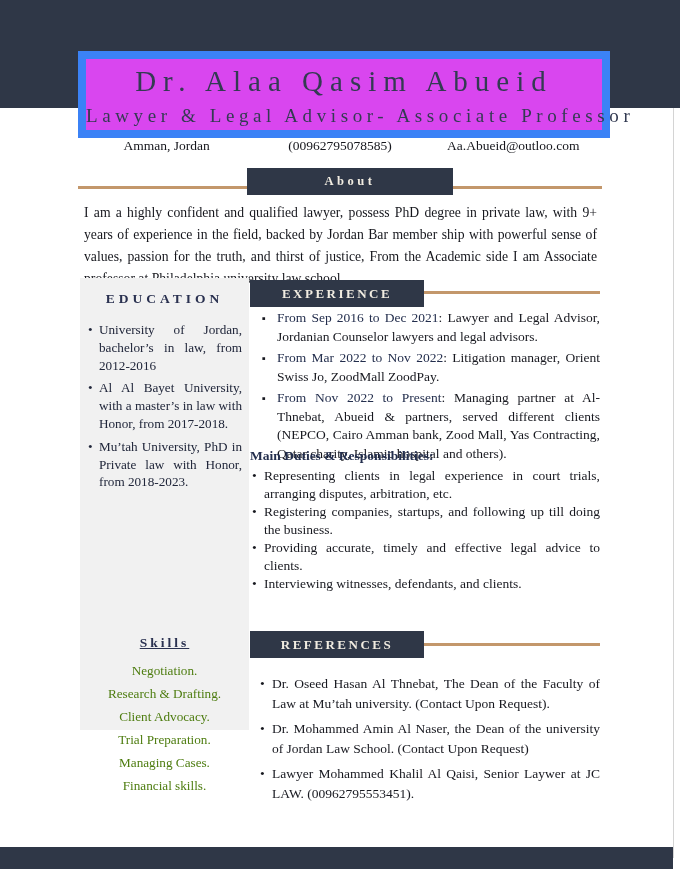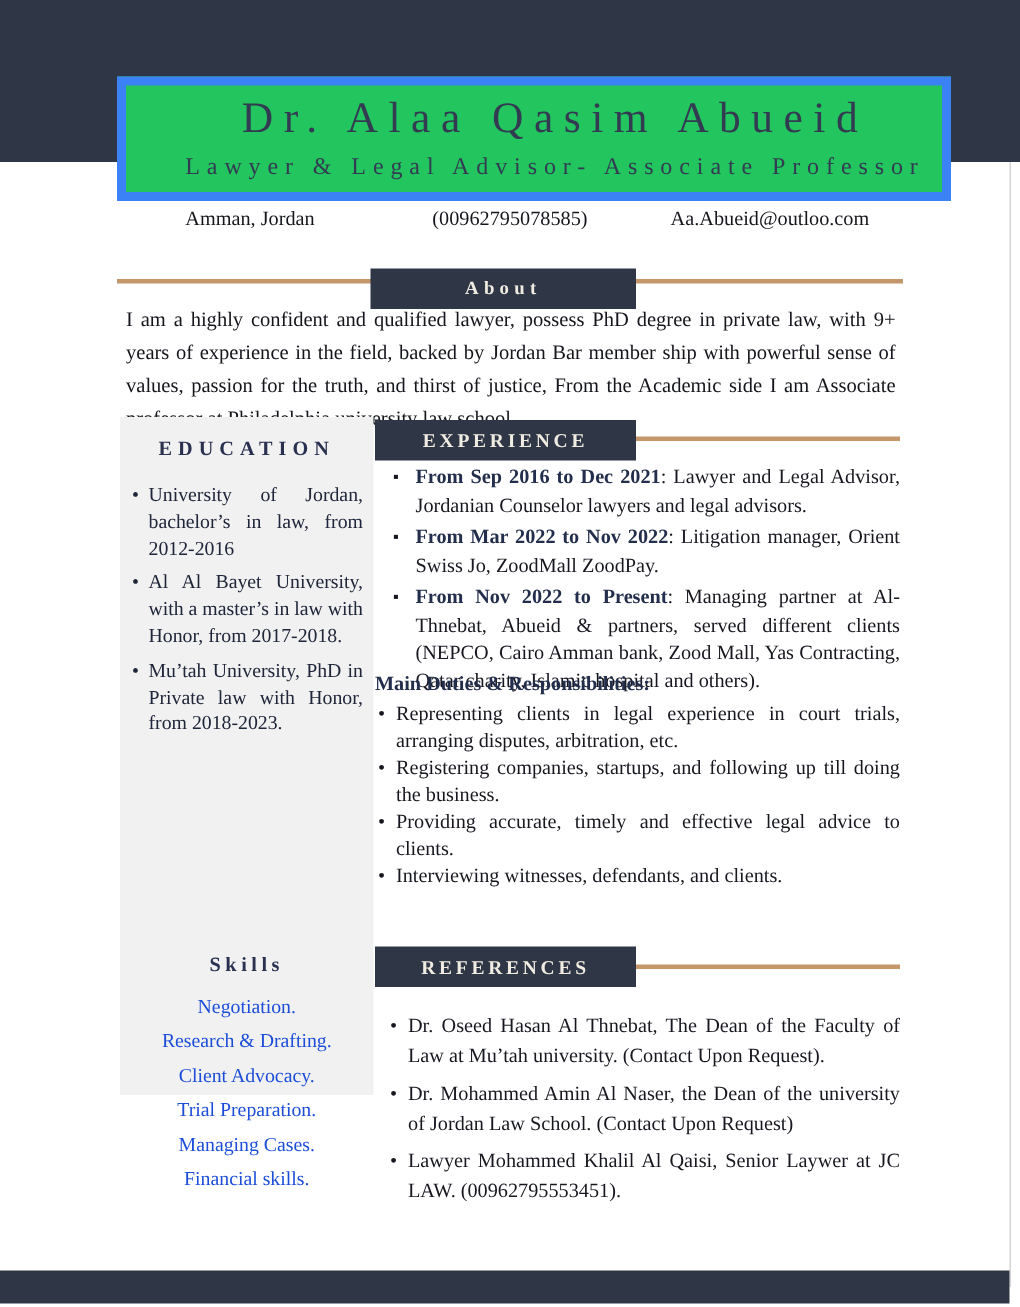--- a/index.html
+++ b/index.html
@@ -6,62 +6,62 @@
   body {
     width:680px; height:871px; position:relative; background:#ffffff;
     font-family:"Liberation Serif","DejaVu Serif",serif; overflow:hidden;
   }
   .top-band { position:absolute; left:0; top:0; width:680px; height:108px; background:#2f3747; }
   .footer-band { position:absolute; left:0; top:847px; width:673px; height:22px; background:#2f3747; }
   .page-edge { position:absolute; left:673px; top:108px; width:1px; height:750px; background:#d4d4d4; }
 
   .name-box {
     position:absolute; left:78px; top:51px; width:516px; height:71px;
-    background:#22c55e; border:6px solid #3b82f6; text-align:center;padding-left:28px;
+    background:#d946ef; border:8px solid #3b82f6; text-align:center;
   }
   .person-name { margin-top:6px; font-size:29px; letter-spacing:7px; color:#333b52; white-space:nowrap; }
-  .person-title { margin-top:7px; font-size:16px; letter-spacing:4.6px; color:#333b52; white-space:nowrap; }
+  .person-title { margin-top:7px; font-size:19px; letter-spacing:4.6px; color:#333b52; white-space:nowrap; }
 
   .contact-row { position:absolute; left:80px; top:138px; width:520px; display:flex; }
   .contact-cell { width:33.33%; text-align:center; font-size:13.5px; color:#15161c; }
 
   .rule { position:absolute; height:3px; background:#c3976b; }
   .about-rule { left:78px; top:186px; width:524px; }
 
   .badge {
     background:#2f3747; color:#f1ece1; font-weight:bold;
     display:flex; align-items:center; justify-content:center;
   }
-  .about-badge { position:absolute; left:247px; top:179px; width:177px; height:27px; font-size:12.5px; letter-spacing:3.5px; }
+  .about-badge { position:absolute; left:247px; top:168px; width:206px; height:27px; font-size:12.5px; letter-spacing:3.5px; }
 
   .about-text {
     position:absolute; left:84px; top:202px; width:513px;
     font-size:13.7px; line-height:22px; text-align:justify; color:#15161c;
   }
 
   .sidebar { position:absolute; left:80px; top:278px; width:169px; height:452px; background:#f1f1f1; }
   .side-heading { text-align:center; font-weight:bold; font-size:13.5px; color:#2a3150; }
   .edu-heading { margin-top:13px; letter-spacing:4px; }
   .edu-list { margin:14px 7px 0 8px; padding:0; list-style:none; font-size:13.2px; line-height:17.8px; text-align:justify; color:#20263a; }
   .edu-list li { position:relative; padding-left:11px; margin-bottom:5px; }
   .edu-list li::before { content:"\2022"; position:absolute; left:0; }
 
   .skills-block { position:absolute; left:0; top:357px; width:100%; text-align:center; }
-  .skills-heading { letter-spacing:3px; }
-  .skills-list { list-style:none; margin:8px 0 0; padding:0; font-size:13.2px; line-height:23px; color:#1d4ed8; }
+  .skills-heading { letter-spacing:3px;text-decoration:underline; }
+  .skills-list { list-style:none; margin:8px 0 0; padding:0; font-size:13.2px; line-height:23px; color:#4d7c0f; }
 
   .right-col { position:absolute; left:250px; top:278px; width:350px; height:545px; }
   .exp-badge { position:absolute; left:0; top:2px; width:174px; height:27px; font-size:13px; letter-spacing:2.5px; }
   .exp-rule { left:424px; top:291px; width:176px; }
 
   .jobs { position:absolute; left:0; top:31px; width:350px; list-style:none; margin:0; padding:0;
           font-size:13.5px; line-height:18.5px; text-align:justify; color:#17181f; }
   .jobs li { position:relative; padding-left:27px; margin-bottom:3px; }
   .jobs li::before { content:"\25AA"; position:absolute; left:12px; top:0; font-size:11px; }
-  .period { font-weight:bold; color:#232e4d; }
+  .period { font-weight:normal; color:#232e4d; }
 
   .duties { position:absolute; left:0; top:170px; width:350px; }
   .duties-heading { font-weight:bold; font-size:13.5px; color:#232e4d; }
   .duties-list { list-style:none; margin:3px 0 0; padding:0; font-size:13.5px; line-height:18px; text-align:justify; color:#17181f; }
   .duties-list li { position:relative; padding-left:14px; }
   .duties-list li::before { content:"\2022"; position:absolute; left:2px; }
 
   .refs { position:absolute; left:0; top:353px; width:350px; }
   .refs-badge { position:absolute; left:0; top:0; width:174px; height:27px; font-size:13px; letter-spacing:2.5px; }
   .refs-rule { position:absolute; left:174px; top:12px; width:176px; height:3px; background:#c3976b; }

